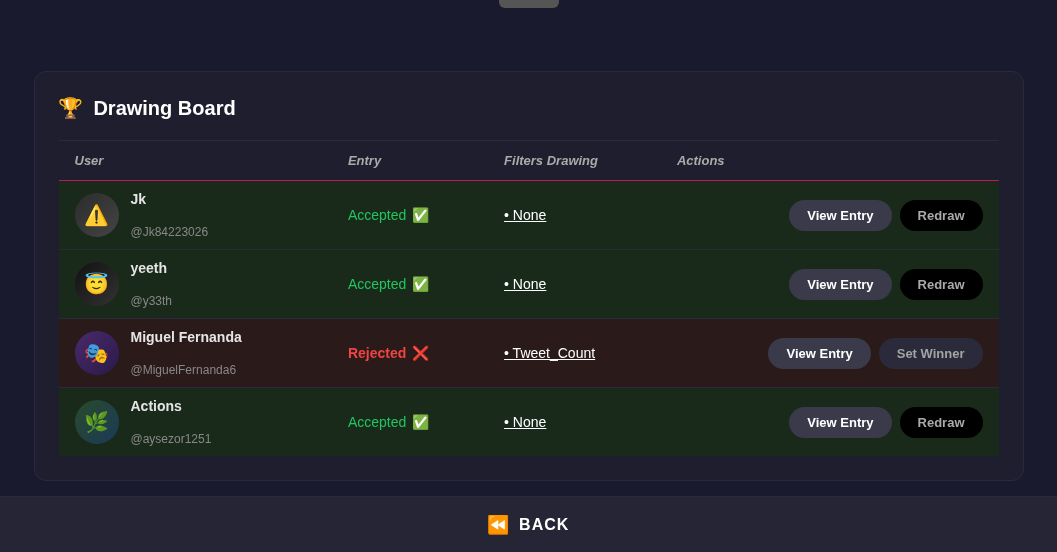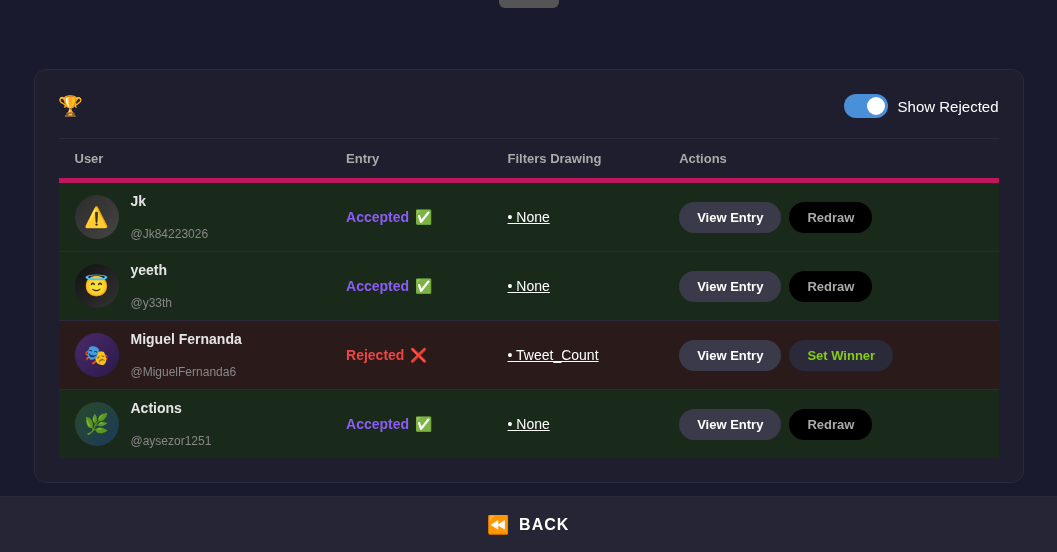--- a/index.html
+++ b/index.html
@@ -108,21 +108,22 @@
       margin-bottom: 0;
     }
 
     
     .table {
       width: 100%;
       border-collapse: collapse;
     }
 
     .table thead tr {
-      border-bottom: 5px solid #be185d;
+      border-bottom: 1px solid #be185d;
+      font-style: italic;
     }
 
     .table th {
       text-align: left;
       color: #aaaaaa;
       font-size: 13px;
       font-weight: 600;
       padding: 12px 16px;
       background: #1e1e2e;
     }
@@ -181,22 +182,22 @@
     }
 
     .user-info .handle {
       color: #888888;
       font-size: 12px;
       margin-top: 18px;
     }
 
     
     .status-accepted {
-      color: #8b5cf6;
-      font-weight: 700;
+      color: #22c55e;
+      font-weight: 400;
       font-size: 14px;
       display: flex;
       align-items: flex-end;
       gap: 6px;
     }
 
     .status-rejected {
       color: #ee4444;
       font-weight: 600;
       font-size: 14px;
@@ -214,20 +215,21 @@
       color: #cccccc;
       font-size: 14px;
       text-decoration: underline;
     }
 
     
     .actions-cell {
       display: flex;
       gap: 8px;
       align-items: center;
+      justify-content: flex-end;
     }
 
     .btn {
       padding: 8px 18px;
       border-radius: 20px;
       border: none;
       font-size: 13px;
       font-weight: 600;
       cursor: pointer;
       white-space: nowrap;
@@ -238,21 +240,21 @@
       color: #ffffff;
     }
 
     .btn-redraw {
       background: #000000;
       color: #aaaaaa;
     }
 
     .btn-set-winner {
       background: #2a2a3a;
-      color: #84cc16;
+      color: #a3a3a3;
     }
 
     
     .bottom-bar {
       position: absolute;
       bottom: 0;
       left: 0;
       right: 0;
       height: 56px;
       background: #252535;
@@ -283,24 +285,21 @@
 <body>
 
 <div class="page-wrapper">
   <div class="top-accent"></div>
 
   <div class="main-panel">
 
     <div class="panel-header">
       <div class="panel-title">
         <span class="trophy-icon">🏆</span>
-      </div>
-      <div class="toggle-container">
-        <div class="toggle-switch"></div>
-        <span class="toggle-label">Show Rejected</span>
+        <span>Drawing Board</span>
       </div>
     </div>
 
     <div class="divider"></div>
 
     <table class="table">
       <thead>
         <tr>
           <th>User</th>
           <th>Entry</th>

